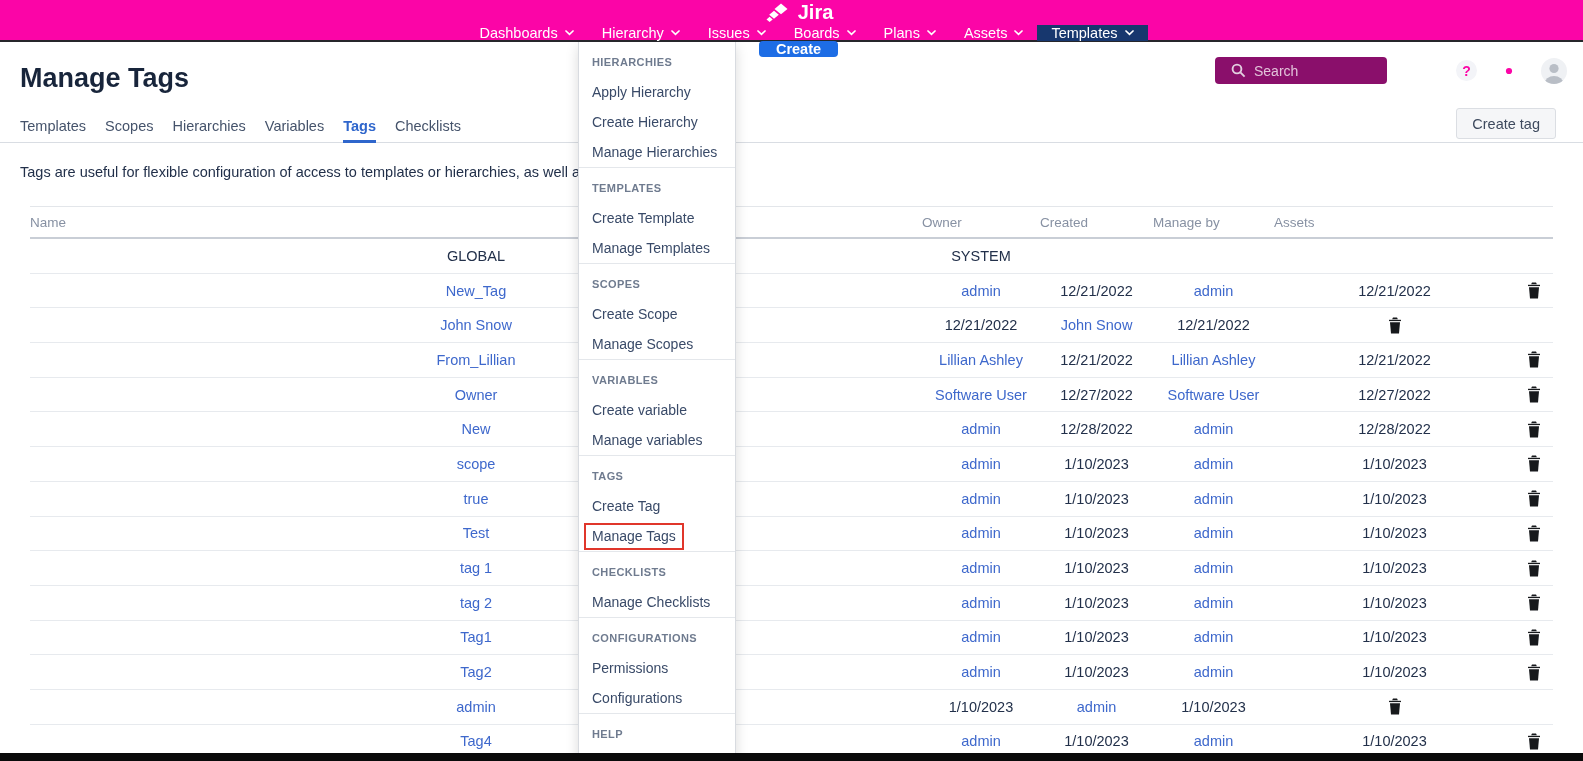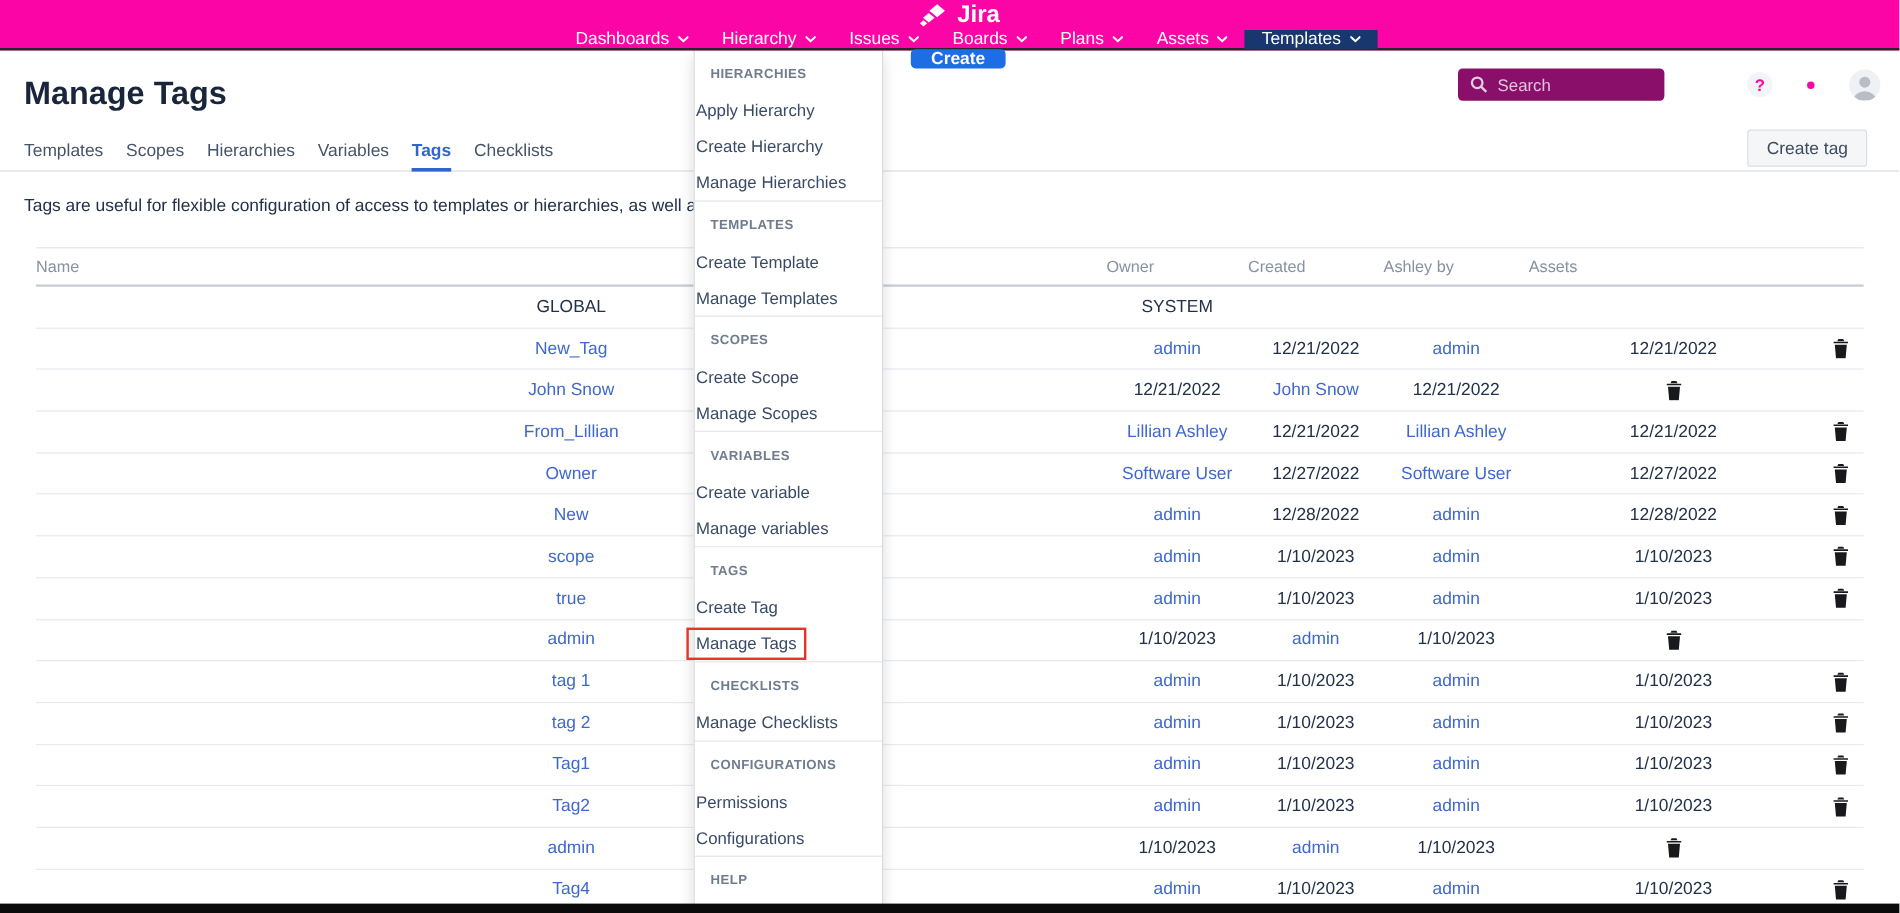--- a/index.html
+++ b/index.html
@@ -21,21 +21,21 @@
     font-size:20px;font-weight:600;cursor:pointer;}
   .nav{display:flex;margin-left:30px;height:40px;align-items:stretch;text-align:right;}
   .nav-item{display:flex;align-items:center;gap:7px;padding:0 14px;color:#fff;
     font-size:14.5px;cursor:pointer;white-space:nowrap;}
   .nav-item.active{background:var(--navy);}
   .create-btn{margin-left:14px;height:31px;padding:0 17px;background:var(--blue);
     color:#fff;border:none;border-radius:4px;font-size:14.5px;font-weight:700;
     cursor:pointer;font-family:inherit;}
   .topbar-right{margin-left:auto;display:flex;align-items:center;gap:21px;margin-right:16px;}
   .searchbox{display:flex;align-items:center;gap:6px;background:var(--searchbg);
-    border-radius:4px;height:27px;width:172px;padding:0 10px;}
+    border-radius:4px;height:27px;width:172px;padding:0 10px;justify-content:flex-end;}
   .searchbox input{background:transparent;border:none;outline:none;color:#fff;
     font-size:14px;width:125px;font-family:inherit;}
   .searchbox input::placeholder{color:rgba(255,255,255,.75);}
   .icon-btn{cursor:pointer;display:flex;align-items:center;}
   .help-circle{width:21px;height:21px;border-radius:50%;background:#F3F4F8;
     color:var(--pink);font-weight:700;font-size:14px;display:flex;align-items:center;
     justify-content:center;}
   .avatar{width:26px;height:26px;border-radius:50%;background:#EFF1F4;overflow:hidden;
     display:flex;align-items:flex-end;justify-content:center;}
   
@@ -57,21 +57,21 @@
   .trow{height:34.7px;border-bottom:1px solid #E7EAEE;font-size:14.5px;color:var(--dark);text-align:center;}
   .cell-link{color:var(--link);cursor:pointer;}
   .trash-btn{display:flex;justify-content:center;align-items:center;cursor:pointer;
     background:none;border:none;padding:0;}
   
   .dropdown{position:absolute;top:42px;left:578px;width:158px;bottom:0;background:#fff;
     border:1px solid #D8DBE0;border-top:none;box-shadow:0 5px 12px rgba(0,0,0,.15);
     z-index:55;padding-top:5px;}
   .menu-header{height:30px;line-height:30px;padding:0 13px;font-size:11px;font-weight:700;
     color:#6F7B8F;letter-spacing:.4px;}
-  .menu-item{height:30px;line-height:30px;padding:0 1px;font-size:14px;color:#394A68;cursor:pointer;}
+  .menu-item{height:30px;line-height:30px;padding:0 13px;font-size:14px;color:#394A68;cursor:pointer;}
   .menu-item span{display:inline-block;}
   .menu-item.highlighted span{border:2px solid var(--red);padding:0 6px;margin-left:-8px;
     line-height:23px;height:27px;}
   .menu-sep{border-top:1px solid #E4E7EB;margin:0 0 5px 0;}
   
   .bottom-bar{position:absolute;left:0;right:0;bottom:0;height:8px;background:#0A0A0A;z-index:200;}
 </style>
 </head>
 <body>
 
@@ -191,21 +191,21 @@
     </div>
   <div class="rule"></div>
 
   <p class="desc">Tags are useful for flexible configuration of access to templates or hierarchies, as well as for filtering</p>
 
   <div class="table">
     <div class="thead">
         <div>Name</div>
         <div>Owner</div>
         <div>Created</div>
-        <div>Ashley by</div>
+        <div>Manage by</div>
         <div>Assets</div>
         <div></div>
       </div>
     <div id="table-body">
         <div class="trow">
           <div>GLOBAL</div>
           <div>SYSTEM</div>
           <div></div>
           <div></div>
           <div></div>
@@ -316,20 +316,21 @@
             <button class="trash-btn">
               <svg width="14" height="17" viewBox="0 0 14 17" fill="#17191C">
                 <path d="M5 .6h4l.9 1.7H4.1z"></path>
                 <path d="M1 2.8h12v1.3H1z"></path>
                 <path d="M2 5.2h10l-1 11.3H3z"></path>
               </svg>
             </button>
           </div>
         </div>
         <div class="trow">
+          <div class="cell-link">Test</div>
           <div class="cell-link">admin</div>
           <div>1/10/2023</div>
           <div class="cell-link">admin</div>
           <div>1/10/2023</div>
           <div style="display: flex; justify-content: center;">
             <button class="trash-btn">
               <svg width="14" height="17" viewBox="0 0 14 17" fill="#17191C">
                 <path d="M5 .6h4l.9 1.7H4.1z"></path>
                 <path d="M1 2.8h12v1.3H1z"></path>
                 <path d="M2 5.2h10l-1 11.3H3z"></path>

